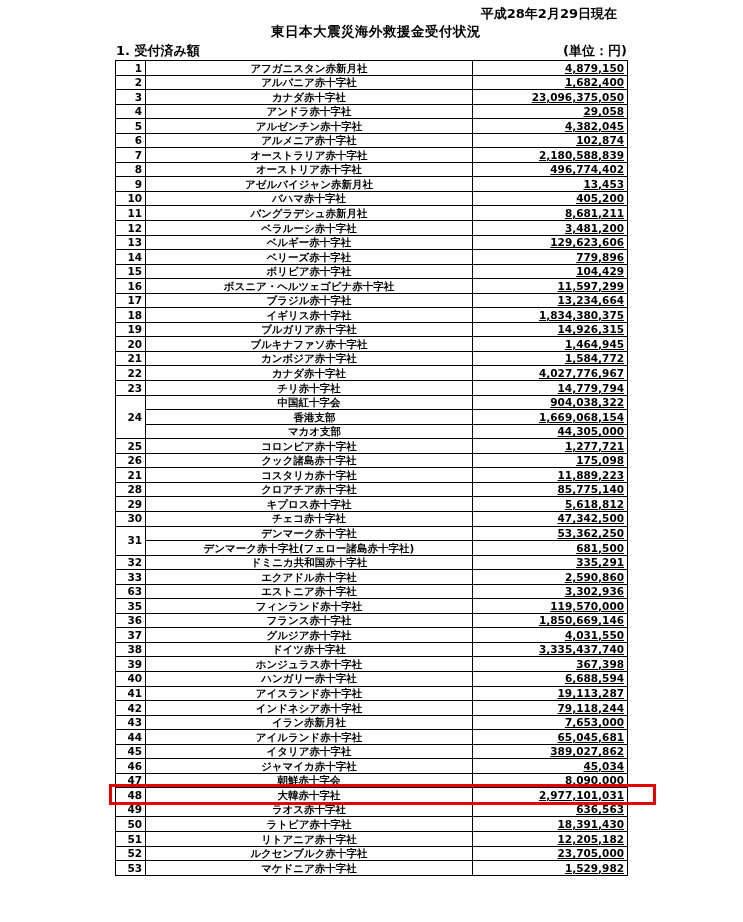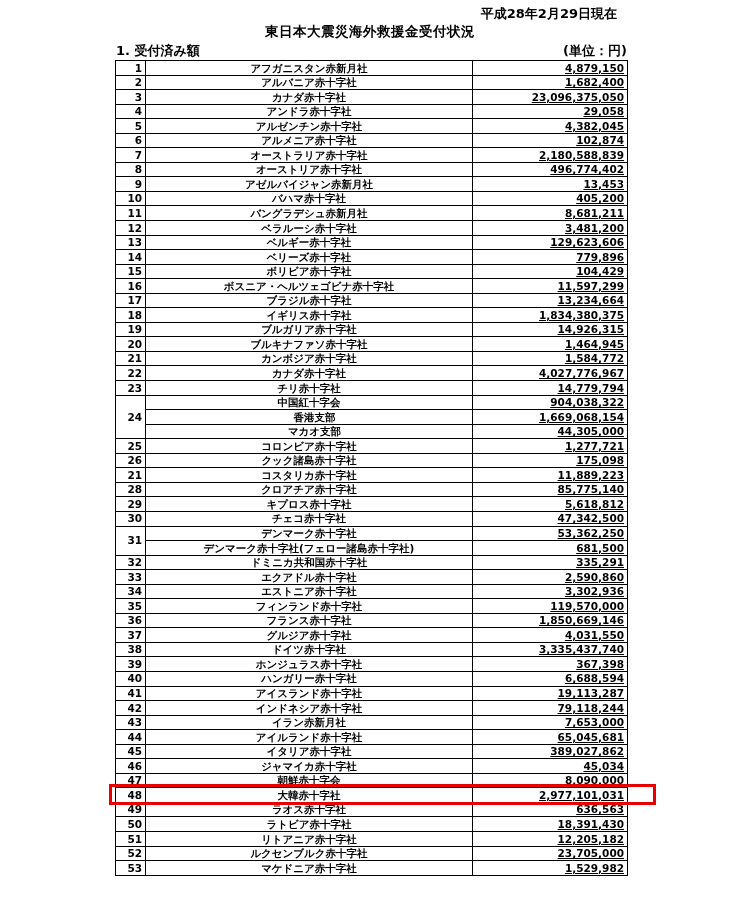--- a/index.html
+++ b/index.html
@@ -6,21 +6,21 @@
   body {
     width:743px; height:922px; background:#ffffff; position:relative;
     font-family:"DejaVu Sans", sans-serif; color:#000;
     overflow:hidden;
   }
   .date-label {
     position:absolute; top:5px; right:126px;
     font-size:13px; font-weight:bold; white-space:nowrap;
   }
   .doc-title {
-    position:absolute; top:23px; left:10px; width:720px; text-align:center;
+    position:absolute; top:23px; left:16px; width:720px; text-align:center;
     font-size:13.5px; font-weight:bold; letter-spacing:0.5px;
   }
   .section-label {
     position:absolute; top:42px; left:116px;
     font-size:13px; font-weight:bold;
   }
   .unit-label {
     position:absolute; top:42px; right:116px;
     font-size:13px; font-weight:bold;
   }
@@ -237,21 +237,21 @@
             <td class="num">32</td>
             <td class="name">ドミニカ共和国赤十字社</td>
             <td class="amt">335,291</td>
           </tr>
           <tr>
             <td class="num">33</td>
             <td class="name">エクアドル赤十字社</td>
             <td class="amt">2,590,860</td>
           </tr>
           <tr>
-            <td class="num">34</td>
+            <td class="num">63</td>
             <td class="name">エストニア赤十字社</td>
             <td class="amt">3,302,936</td>
           </tr>
           <tr>
             <td class="num">35</td>
             <td class="name">フィンランド赤十字社</td>
             <td class="amt">119,570,000</td>
           </tr>
           <tr>
             <td class="num">36</td>

